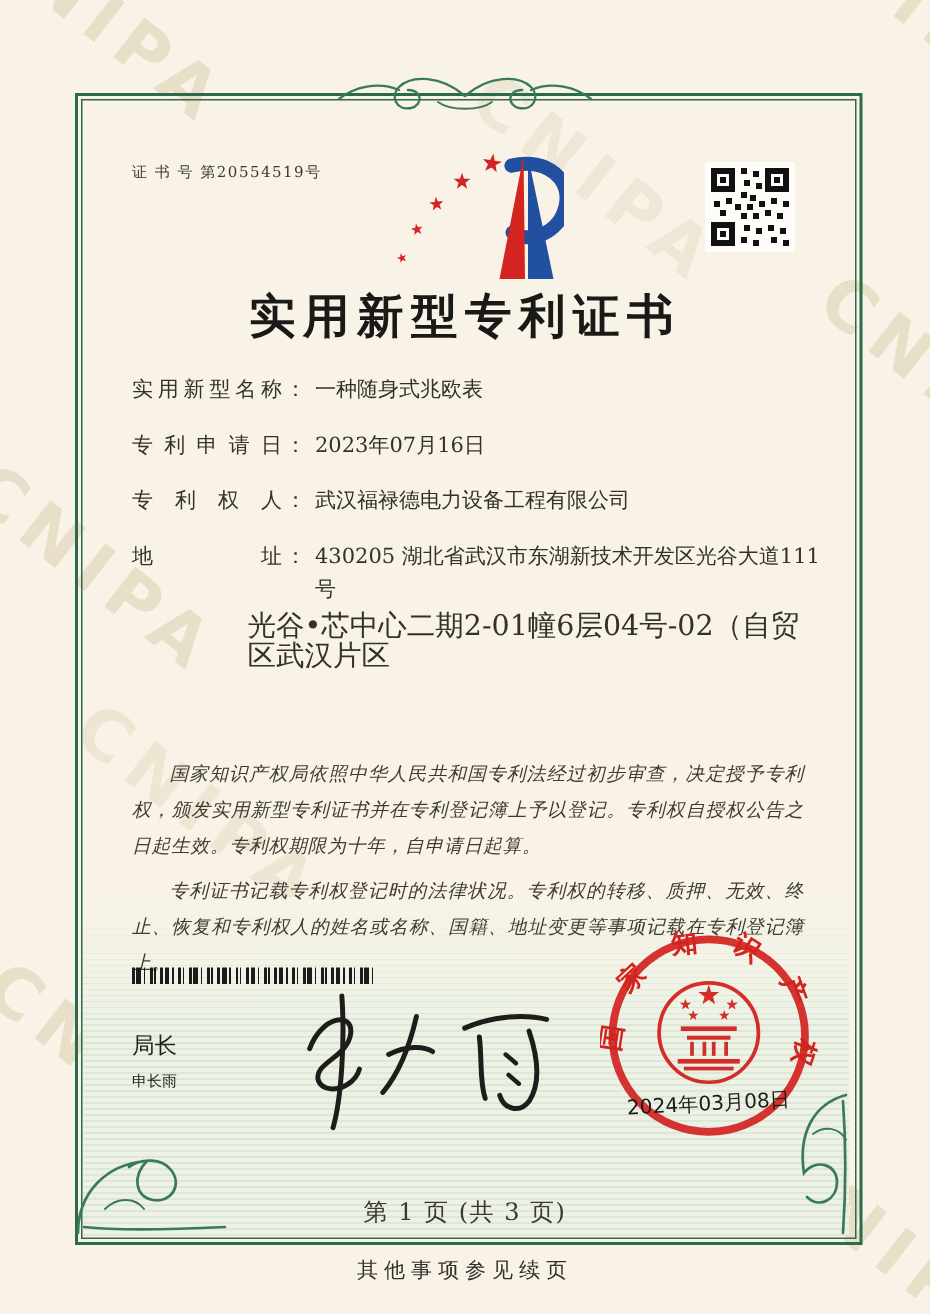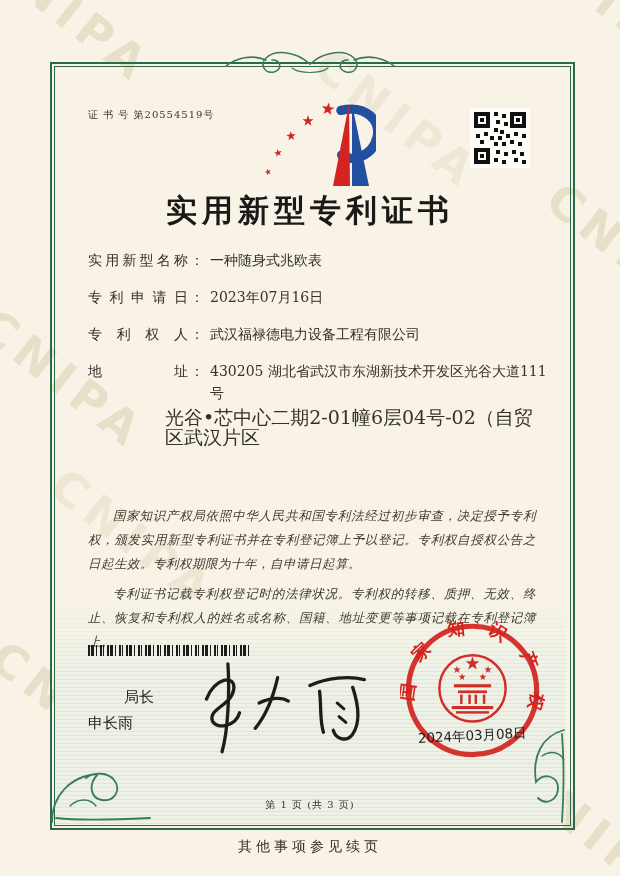--- a/index.html
+++ b/index.html
@@ -50,27 +50,27 @@
     text-align:justify;color:#3f3b32;font-style:italic;letter-spacing:0.5px;
   }
   
   .barcode{
     position:absolute;left:88px;top:645px;width:162px;height:11px;z-index:2;
     background:repeating-linear-gradient(90deg,#1b1b1b 0 2px,transparent 2px 3px,
       #1b1b1b 3px 6px,transparent 6px 8px,#1b1b1b 8px 9px,transparent 9px 12px,
       #1b1b1b 12px 14px,transparent 14px 15px,#1b1b1b 15px 16px,transparent 16px 19px);
   }
   .offtitle{position:absolute;left:88px;top:688px;font-family:"DejaVu Sans","Liberation Sans",sans-serif;
-    font-size:15px;color:#222;z-index:2;margin-left:36px;}
+    font-size:15px;color:#222;z-index:2;}
   .offname{position:absolute;left:88px;top:714px;font-family:"DejaVu Sans","Liberation Sans",sans-serif;
-    font-size:15px;color:#222;z-index:2;}
+    font-size:10px;color:#222;z-index:2;}
   .signature{position:absolute;left:185px;top:648px;z-index:2;}
   .seal{position:absolute;left:400px;top:618px;z-index:3;}
   .pagenum{position:absolute;left:0;top:798px;width:620px;text-align:center;
-    font-size:10px;color:#3a382f;z-index:2;letter-spacing:1px;}
+    font-size:16px;color:#3a382f;z-index:2;letter-spacing:1px;}
   .footnote{position:absolute;left:0;top:838px;width:620px;text-align:center;
     font-size:14px;letter-spacing:4px;color:#32302a;z-index:2;}
   
   .fl{position:absolute;z-index:2;}
 </style>
 </head>
 <body>
 
 <div class="sheet">
 

